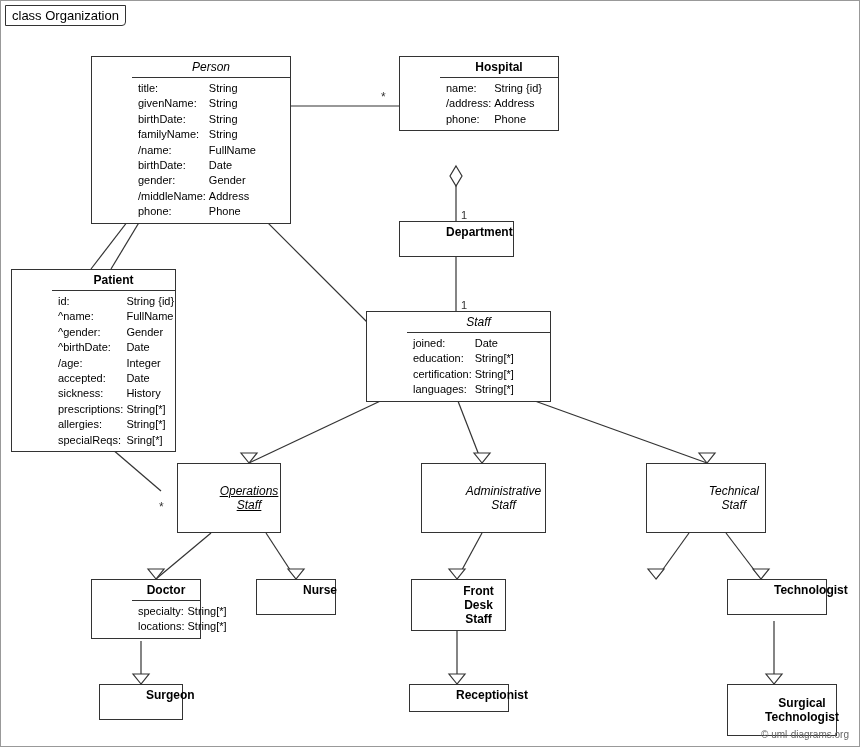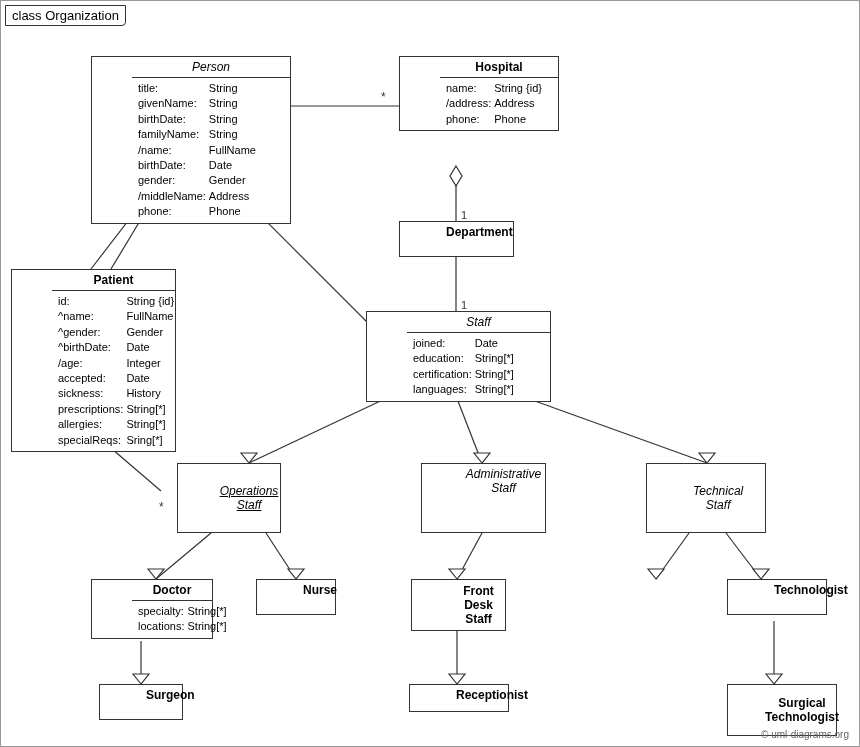--- a/index.html
+++ b/index.html
@@ -301,32 +301,32 @@
     </div>
   </div>
 
   <div class="uml-box" style="left:176px; top:462px; width:104px; height:70px;text-decoration:underline;">
     <div class="box-title" style="font-style:italic; border-bottom:none; display:flex; align-items:center; justify-content:center; height:100%;">
       <span><em>Operations<br>Staff</em></span>
     </div>
   </div>
 
   <div class="uml-box" style="left:420px; top:462px; width:125px; height:70px;">
-    <div class="box-title" style="font-style:italic; border-bottom:none; display:flex; align-items:flex-start; justify-content:center; height:100%;">
+    <div class="box-title" style="font-style:italic; border-bottom:none; display:flex; align-items:center; justify-content:center; height:100%;">
       <span><em>Administrative<br>Staff</em></span>
     </div>
   </div>
 
   <div class="uml-box" style="left:645px; top:462px; width:120px; height:70px;">
-    <div class="box-title" style="font-style:italic; border-bottom:none; display:flex; align-items:center; justify-content:flex-start; height:100%;">
+    <div class="box-title" style="font-style:italic; border-bottom:none; display:flex; align-items:center; justify-content:flex-end; height:100%;">
       <span><em>Technical<br>Staff</em></span>
     </div>
   </div>
 
-  <div class="uml-box" style="left:90px; top:578px; width:122px;">
+  <div class="uml-box" style="left:90px; top:578px; width:110px;">
     <div class="box-title bold">Doctor</div>
     <div class="box-attrs">
       <table>
         <tbody>
             <tr>
               <td>specialty:</td>
               <td>String[*]</td>
             </tr>
         <tr>
               <td>locations:</td>

